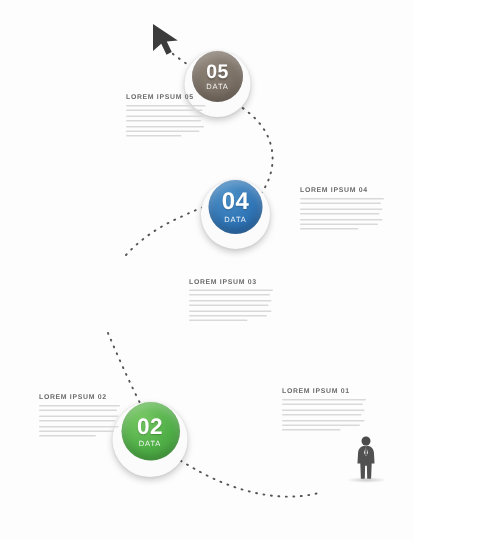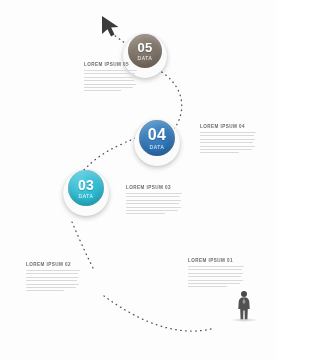--- a/index.html
+++ b/index.html
@@ -112,27 +112,27 @@
     </div>
   </div>
 
   <div class="node n04">
     <div class="inner">
       <span class="num">04</span>
       <span class="cap">DATA</span>
     </div>
   </div>
 
-  <div class="node n03">
+
+  <div class="node n02">
     <div class="inner">
-      <span class="num">03</span>
+      <span class="num">02</span>
       <span class="cap">DATA</span>
     </div>
   </div>
-
 
 
   <div class="tblock b05">
     <div class="thead">LOREM IPSUM 05</div>
     <div class="tlines">
         <div class="tline" style="width: 100%;"></div>
         <div class="tline" style="width: 97%;"></div>
         <div class="tline" style="width: 99%;"></div>
         <div class="tline" style="width: 94%;"></div>
         <div class="tline" style="width: 98%;"></div>

